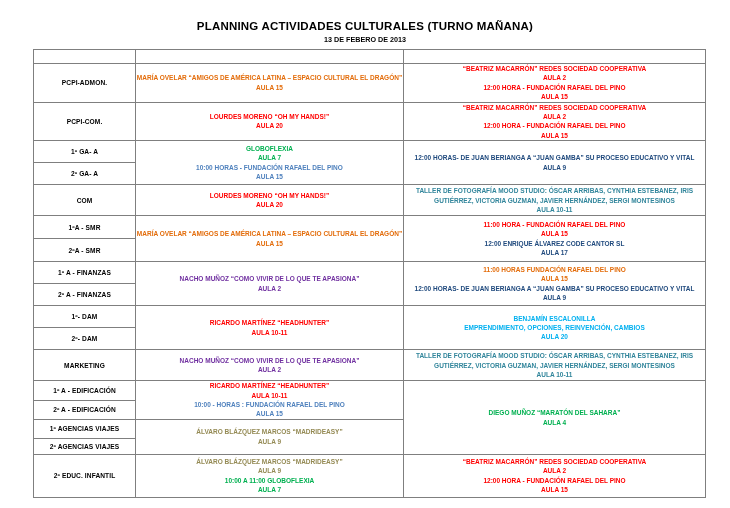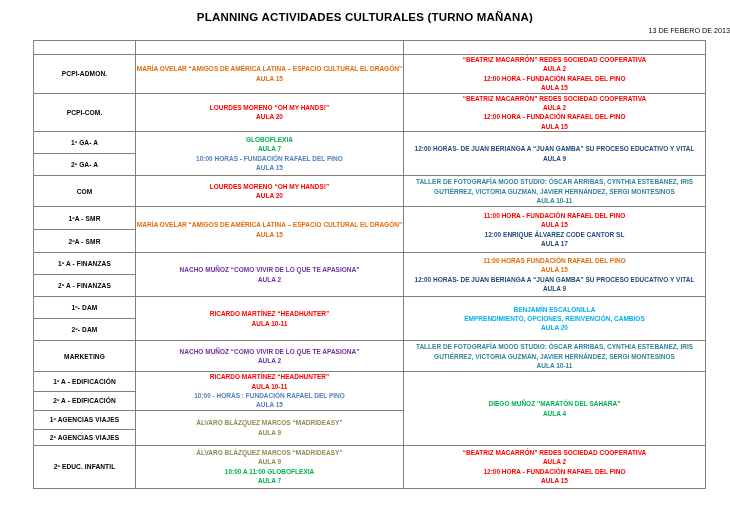--- a/index.html
+++ b/index.html
@@ -19,27 +19,27 @@
     position: relative;
     width: 730px;
     height: 508px;
     box-sizing: border-box;
   }
   .doc-title {
     text-align: center;
     font-size: 11.5px;
     font-weight: bold;
     letter-spacing: .2px;
-    margin: 11px 0 0 0;
+    margin: 20px 0 0 0;
     line-height: 13px;
   }
   .doc-subtitle {
-    text-align: right;
+    text-align: center;
     font-size: 7.2px;
-    font-weight: normal;
+    font-weight: bold;
     margin: 2px 0 0 0;
     line-height: 9px;
   }
   table.planning {
     border-collapse: collapse;
     table-layout: fixed;
     width: 672px;
     margin: 5px 0 0 33px;
     background: #fff;
   }

